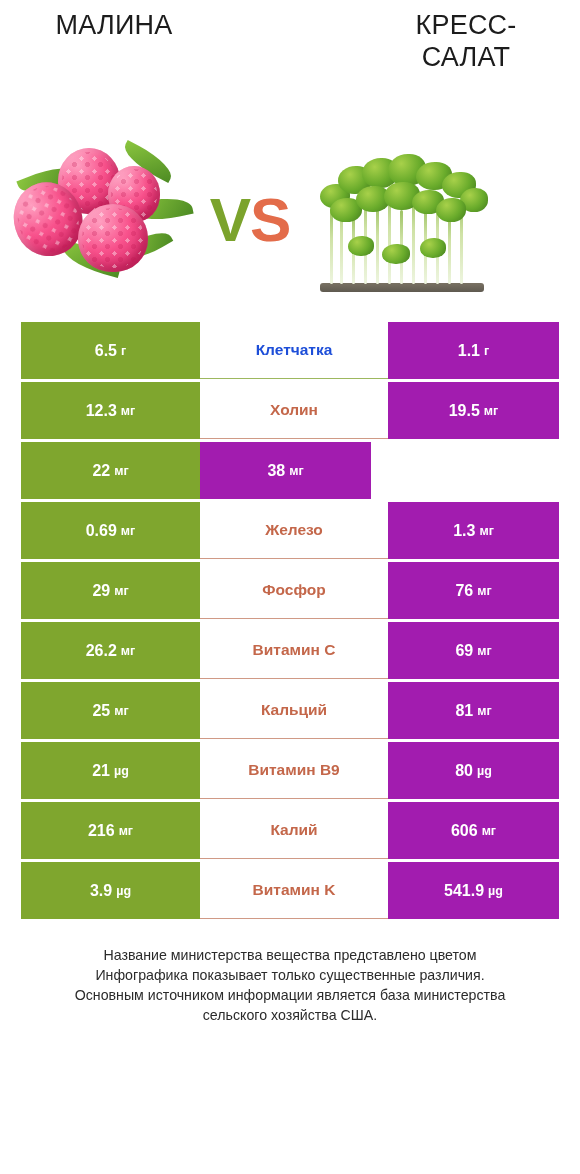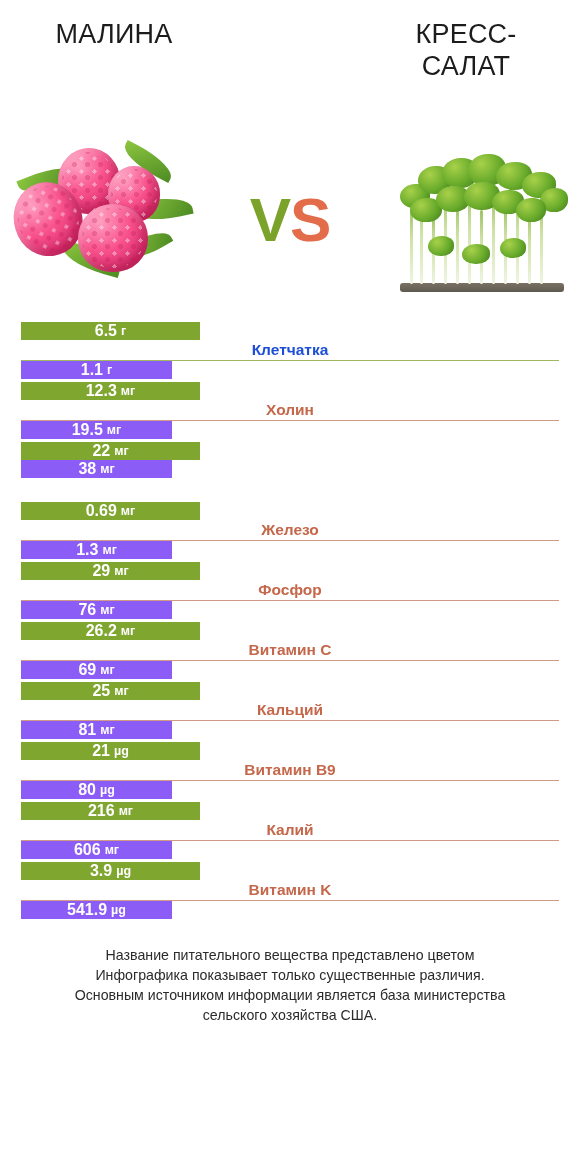--- a/index.html
+++ b/index.html
@@ -15,21 +15,21 @@
     color: #231f20;
     overflow: hidden;
     position: relative;
   }
 
   
   .header {
     height: 118px;
     display: flex;
     align-items: flex-start;
-    padding-top: 19px;
+    padding-top: 10px;
     box-sizing: border-box;
   }
   .header-title {
     flex: 1;
     text-align: center;
     font-size: 27px;
     font-weight: 400;
     letter-spacing: 0.2px;
     line-height: 1.18;
     text-transform: uppercase;
@@ -37,21 +37,21 @@
   }
   .header-title.left  { padding-right: 14px; }
   .header-title.right { padding-left: 14px; }
   .header-spacer { width: 96px; flex: none; }
 
   
   .hero {
     height: 196px;
     display: flex;
     align-items: center;
-    justify-content: space-between;
+    justify-content: flex-start;
     position: relative;
   }
   .hero-img {
     width: 196px;
     height: 168px;
     position: relative;
     flex: none;
   }
   .vs {
     width: 108px;
@@ -121,40 +121,39 @@
   
   .table {
     margin: 8px 21px 0 21px;
     width: 538px;
     box-sizing: border-box;
   }
   .row {
     display: flex;
     height: 57px;
     margin-bottom: 3px;
-    flex-direction: column;
   }
   .cell {
     display: flex;
     align-items: center;
     justify-content: center;
     box-sizing: border-box;
     font-size: 16px;
     font-weight: 700;
   }
   .cell.left {
     width: 179px;
     flex: none;
     background: #7FA62E;
     color: #ffffff;
   }
   .cell.right {
-    width: 151px;
+    width: 171px;
     flex: none;
-    background: #8b5cf6;
+    background: #a21caf;
     color: #ffffff;
   }
   .cell.mid {
     flex: 1;
     background: #ffffff;
     font-size: 15.5px;
     border-bottom: 1px solid #cfcfcf;
   }
   .cell.mid.win-left  { color: #1d4ed8; border-bottom-color: #9db85e; }
   .cell.mid.win-right { color: #C4674A; border-bottom-color: #d09a86; }
@@ -348,17 +347,17 @@
       </div>
       <div class="cell mid win-right">Витамин K</div>
       <div class="cell right">
         <span>541.9</span>
         <span class="unit">µg</span>
       </div>
     </div>
   </div>
 
 <div class="footer">
-  <p>Название питательного вещества представлено цветом</p>
+  <p>Название министерства вещества представлено цветом</p>
   <p>Инфографика показывает только существенные различия.</p>
   <p>Основным источником информации является база министерства</p>
   <p>сельского хозяйства США.</p>
 </div>
 
 </body></html>

